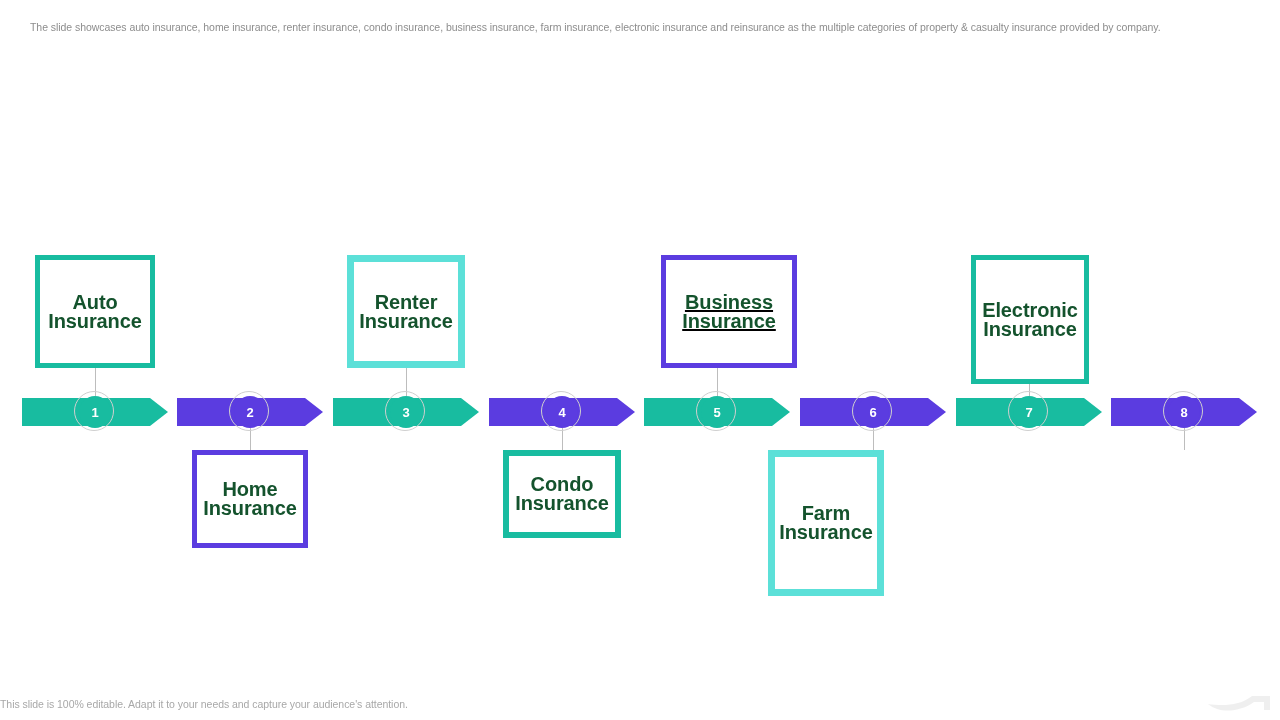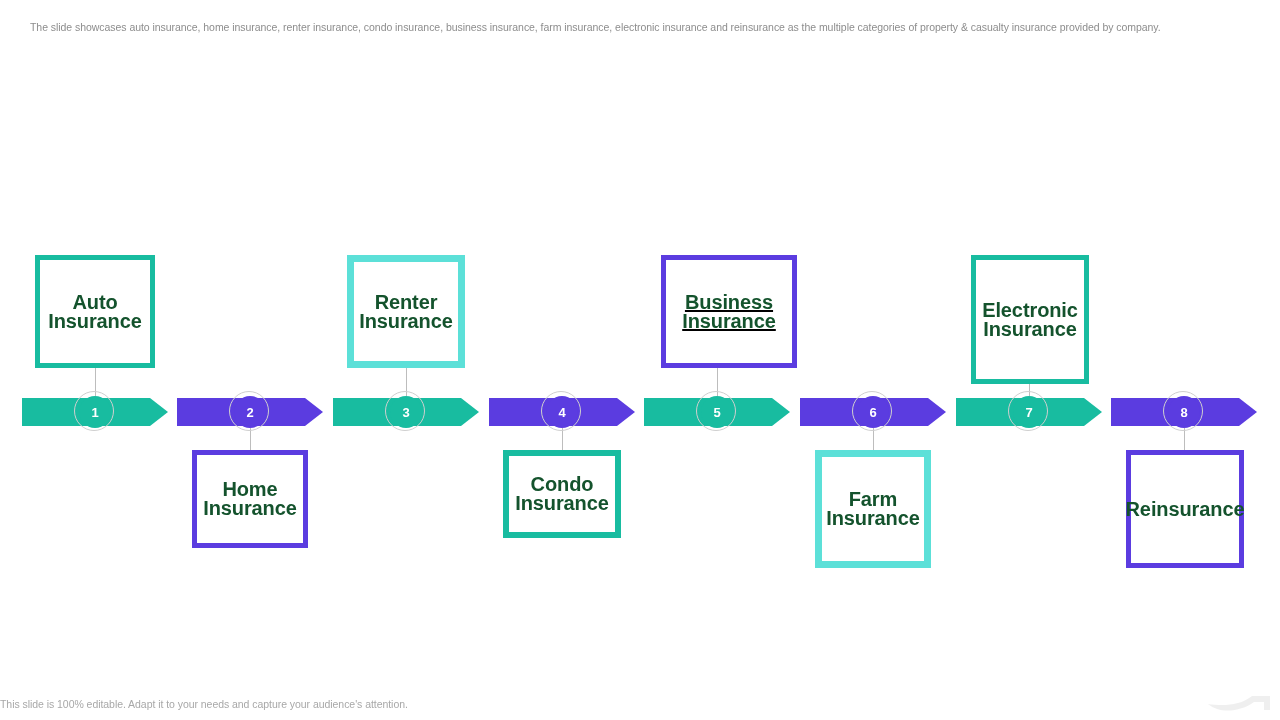--- a/index.html
+++ b/index.html
@@ -212,43 +212,40 @@
       <div class="catbox" style="left: 661px; top: 255px; width: 136px; height: 113px; border: 5px solid rgb(91, 60, 224); text-decoration: underline;">
         <div class="label">Business
 Insurance</div>
       </div>
       <div class="stem" style="left: 873px; top: 428px; height: 22px;"></div>
       <div class="chevron" style="left: 800px; width: 146px; top: 398px; height: 28px; background: rgb(91, 60, 224);"></div>
       <div class="numnode" style="left: 873px; top: 396px;">
         <div class="ring"></div>
         <div class="disc" style="background: rgb(91, 60, 224);">6</div>
       </div>
-      <div class="catbox" style="left: 815px; top: 450px; width: 116px; height: 118px; border: 7px solid rgb(92, 224, 216);">
+      <div class="catbox" style="left: 768px; top: 450px; width: 116px; height: 146px; border: 7px solid rgb(92, 224, 216);">
         <div class="label">Farm
 Insurance</div>
       </div>
       <div class="stem" style="left: 1029px; top: 368px; height: 28px;"></div>
       <div class="chevron" style="left: 956px; width: 146px; top: 398px; height: 28px; background: rgb(24, 188, 160);"></div>
       <div class="numnode" style="left: 1029px; top: 396px;">
         <div class="ring"></div>
         <div class="disc" style="background: rgb(24, 188, 160);">7</div>
       </div>
       <div class="catbox" style="left: 971px; top: 255px; width: 118px; height: 129px; border: 5px solid rgb(24, 188, 160);">
         <div class="label">Electronic
 Insurance</div>
       </div>
       <div class="stem" style="left: 1184px; top: 428px; height: 22px;"></div>
       <div class="chevron" style="left: 1111px; width: 146px; top: 398px; height: 28px; background: rgb(91, 60, 224);"></div>
       <div class="numnode" style="left: 1184px; top: 396px;">
         <div class="ring"></div>
         <div class="disc" style="background: rgb(91, 60, 224);">8</div>
       </div>
-      <div class="catbox" style="left: 1126px; top: 450px; width: 118px; height: 118px; border: 5px solid rgb(91, 60, 224);">
-        <div class="label">Reinsurance</div>
-      </div>
     </div>
 
   <div class="footer-note">This slide is 100% editable. Adapt it to your needs and capture your audience's attention.</div>
 
   <svg class="watermark" viewBox="0 0 66 26" aria-hidden="true">
     <path d="M2 16 C14 26, 34 24, 48 14 L58 14 L58 22 L64 22 L64 8 L46 8 C34 18, 16 18, 2 16 Z" fill="#808080"></path>
   </svg>
 
 </div>
 

